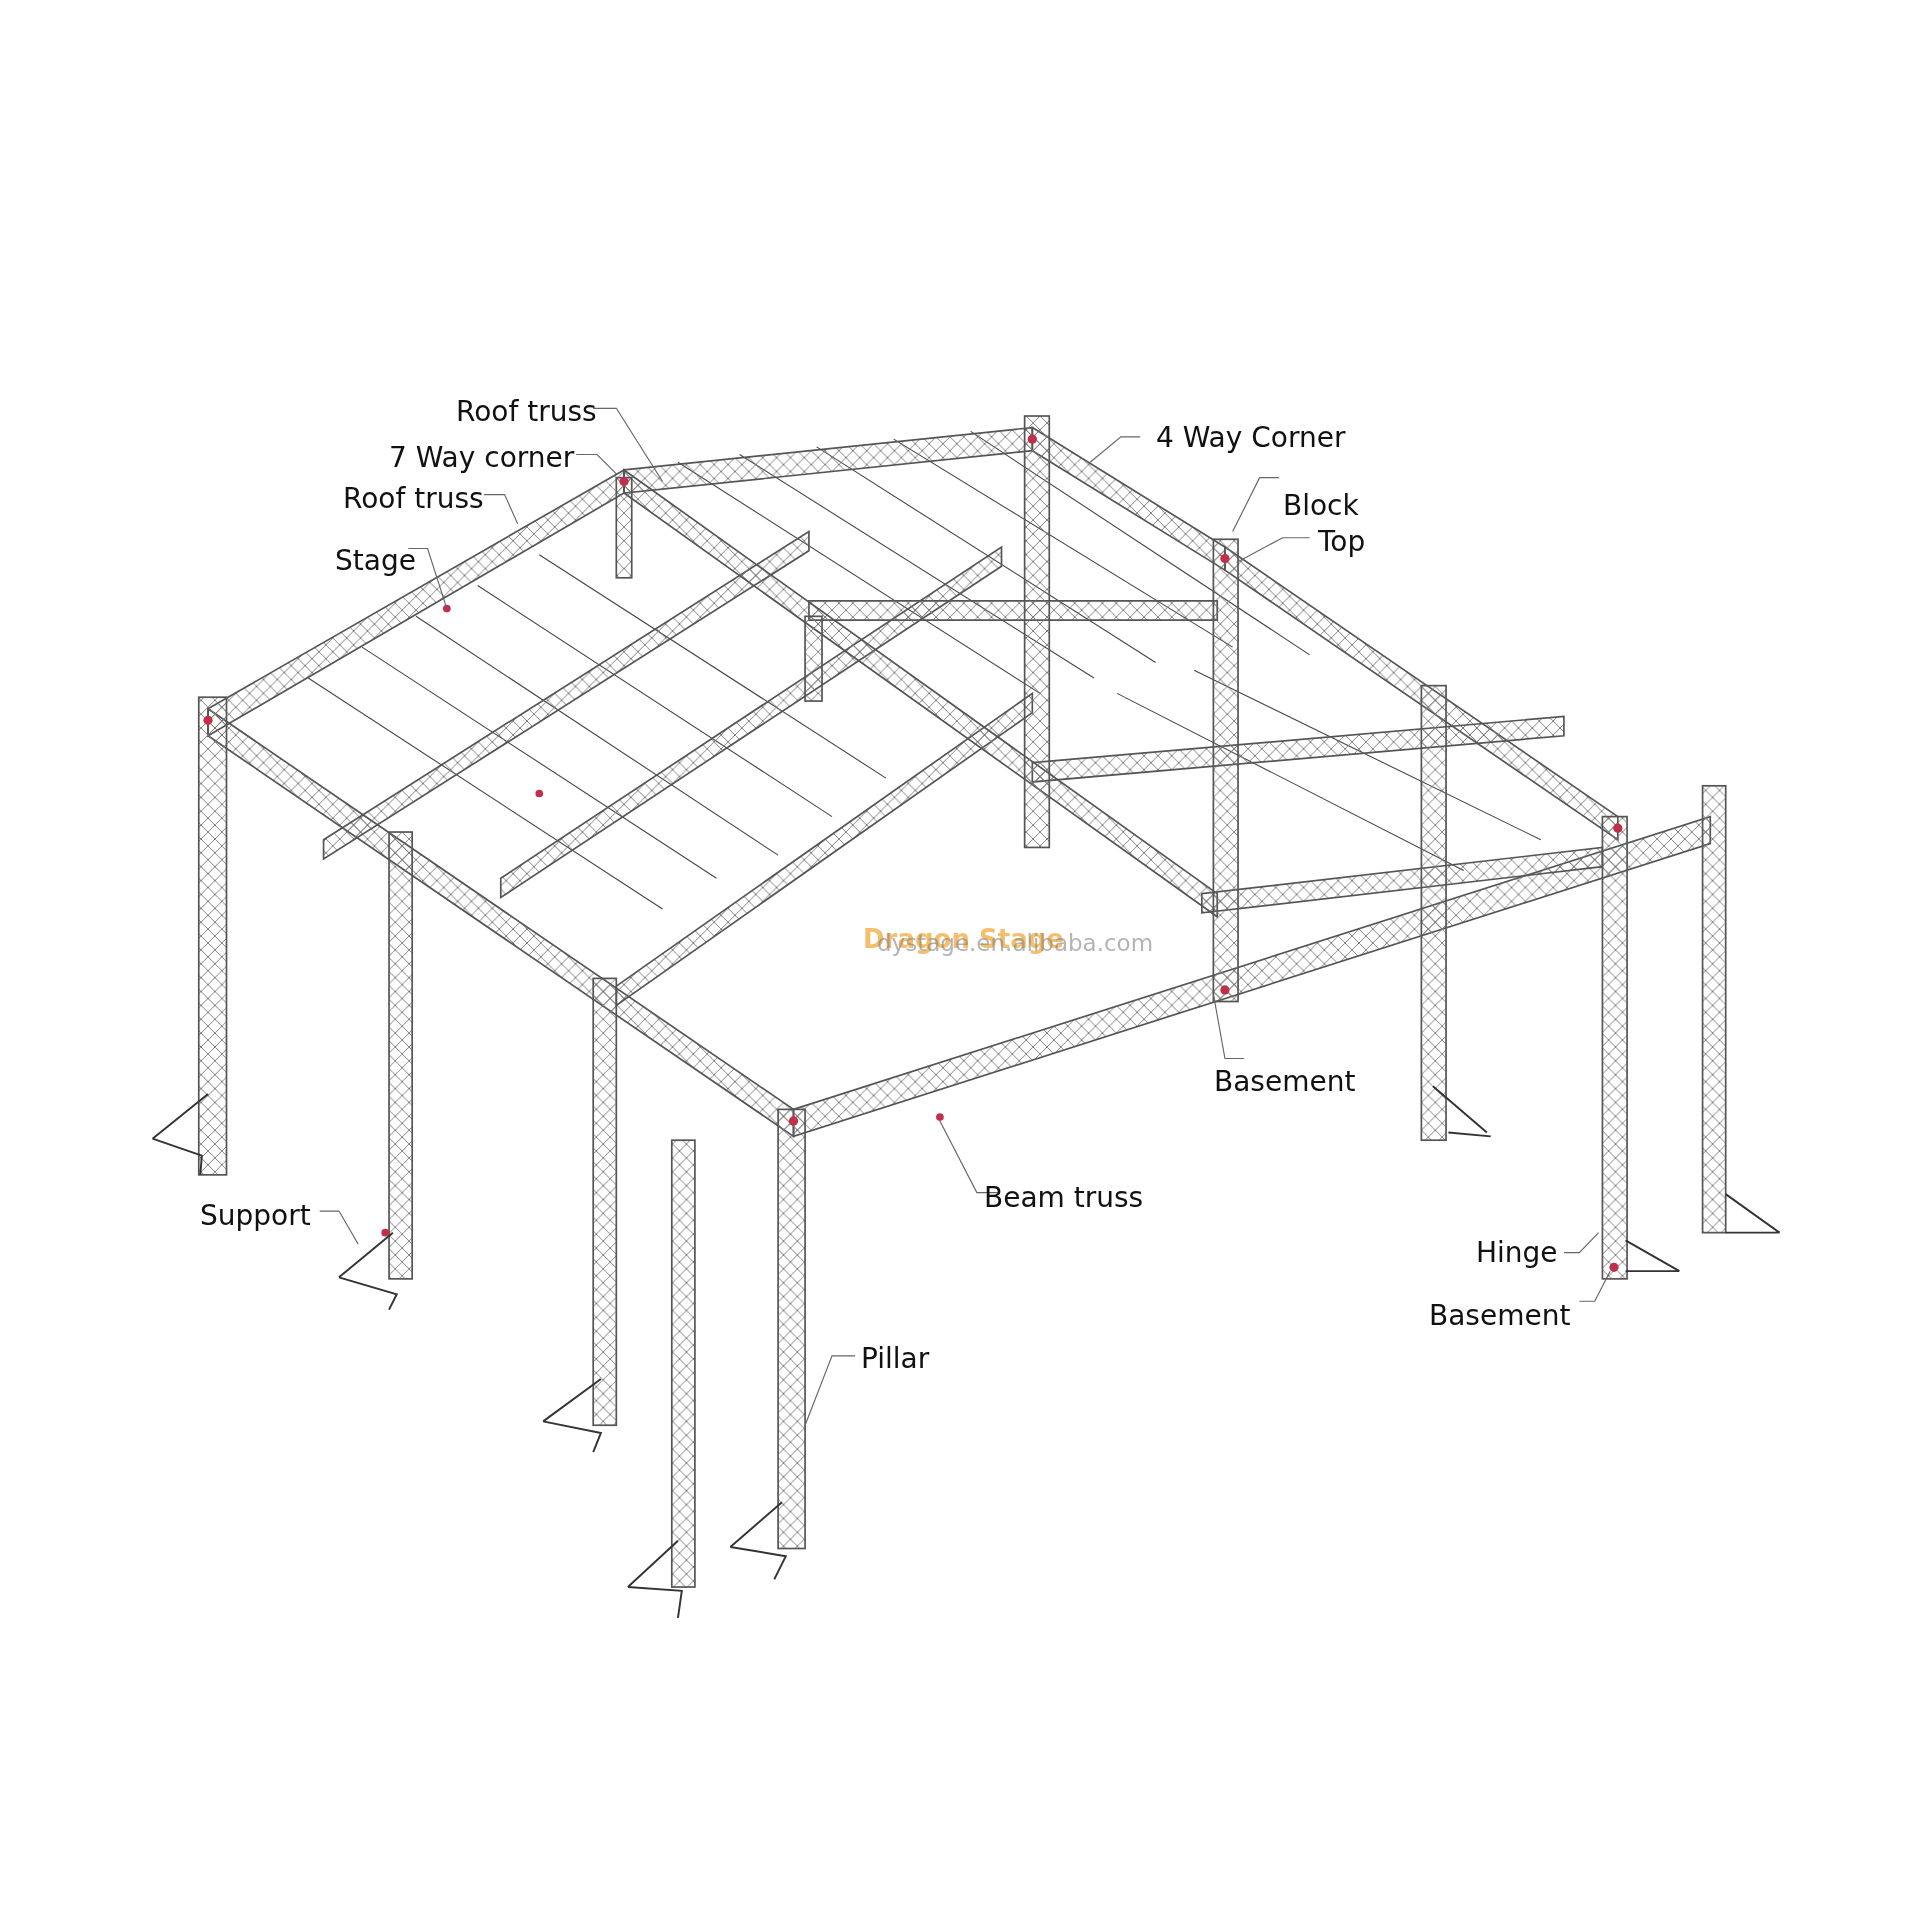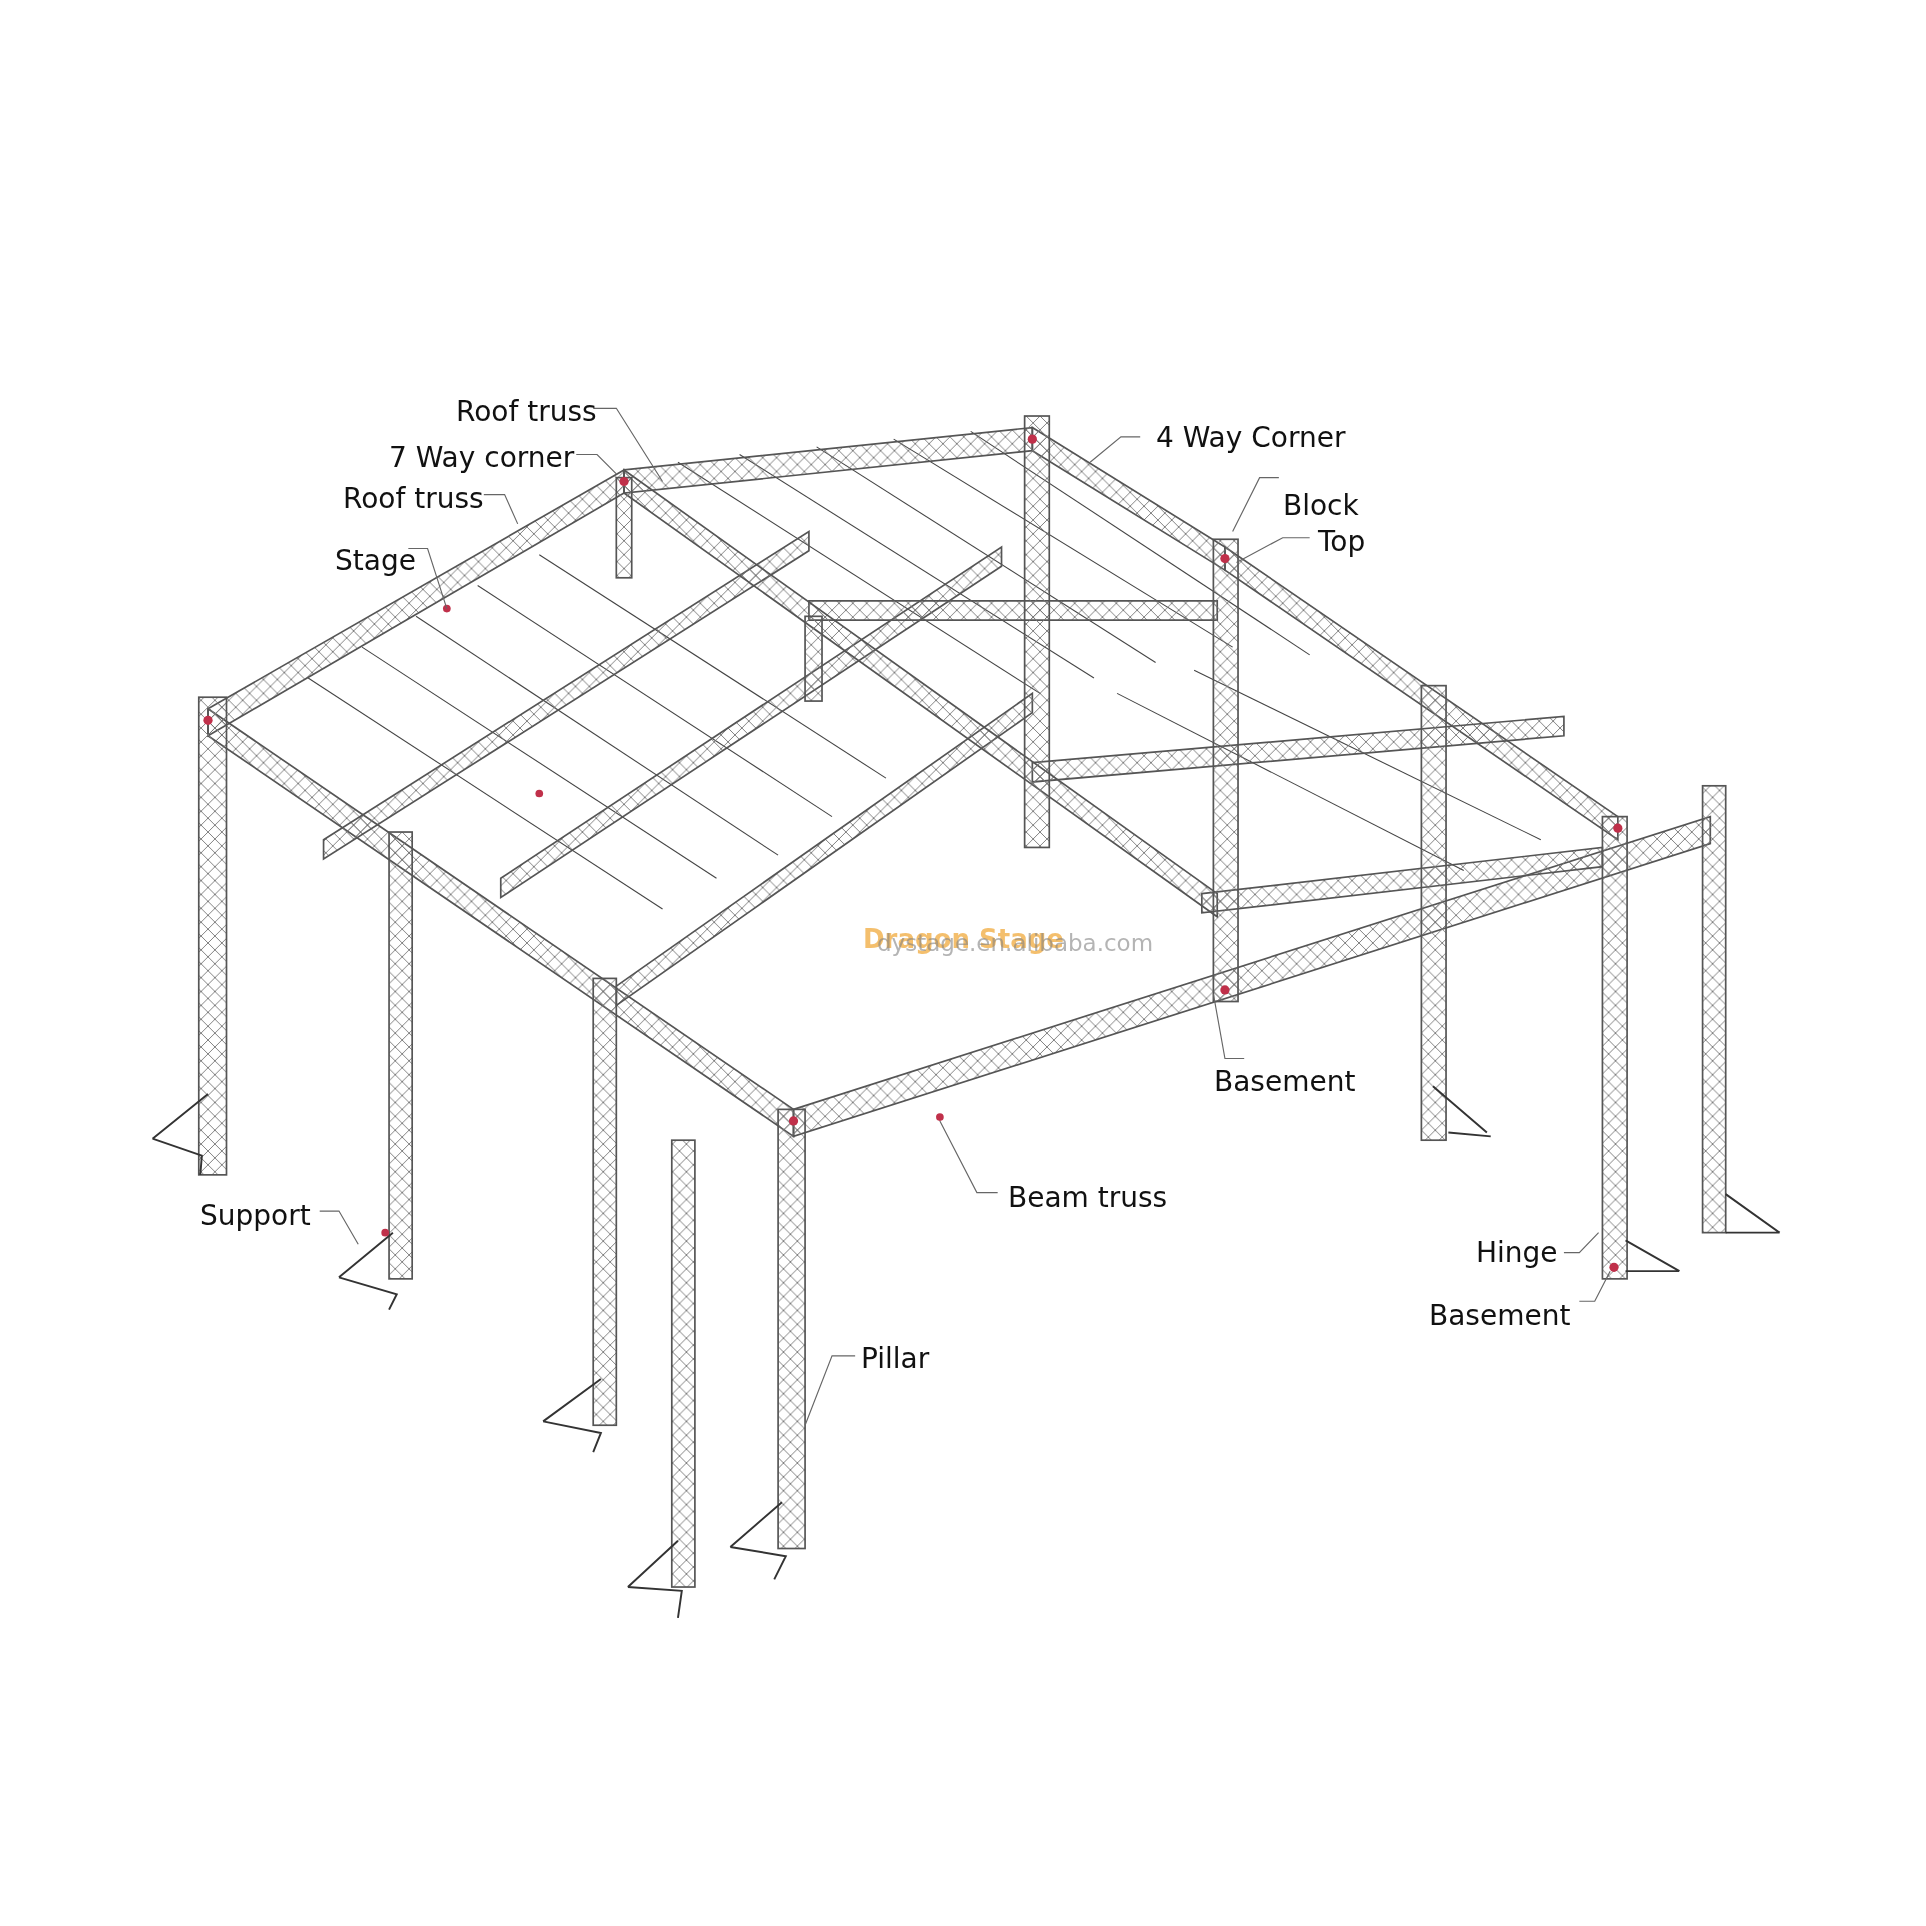--- a/index.html
+++ b/index.html
@@ -118,21 +118,21 @@
 </svg>
 
 <div class="label" style="left:456px;top:398px">Roof truss</div>
 <div class="label" style="left:389px;top:444px">7 Way corner</div>
 <div class="label" style="left:343px;top:485px">Roof truss</div>
 <div class="label" style="left:335px;top:547px">Stage</div>
 <div class="label" style="left:1156px;top:424px">4 Way Corner</div>
 <div class="label" style="left:1283px;top:492px">Block</div>
 <div class="label" style="left:1318px;top:528px">Top</div>
 <div class="label" style="left:1214px;top:1068px">Basement</div>
-<div class="label" style="left:1008px;top:1184px">Beam truss</div>
+<div class="label" style="left:984px;top:1184px">Beam truss</div>
 <div class="label" style="left:200px;top:1202px">Support</div>
 <div class="label" style="left:1476px;top:1239px">Hinge</div>
 <div class="label" style="left:1429px;top:1302px">Basement</div>
 <div class="label" style="left:861px;top:1345px">Pillar</div>
 
 <div class="watermark">
   <span class="wm-big">Dragon Stage</span>
   <span class="wm-small">dystage.en.alibaba.com</span>
 </div>
 

